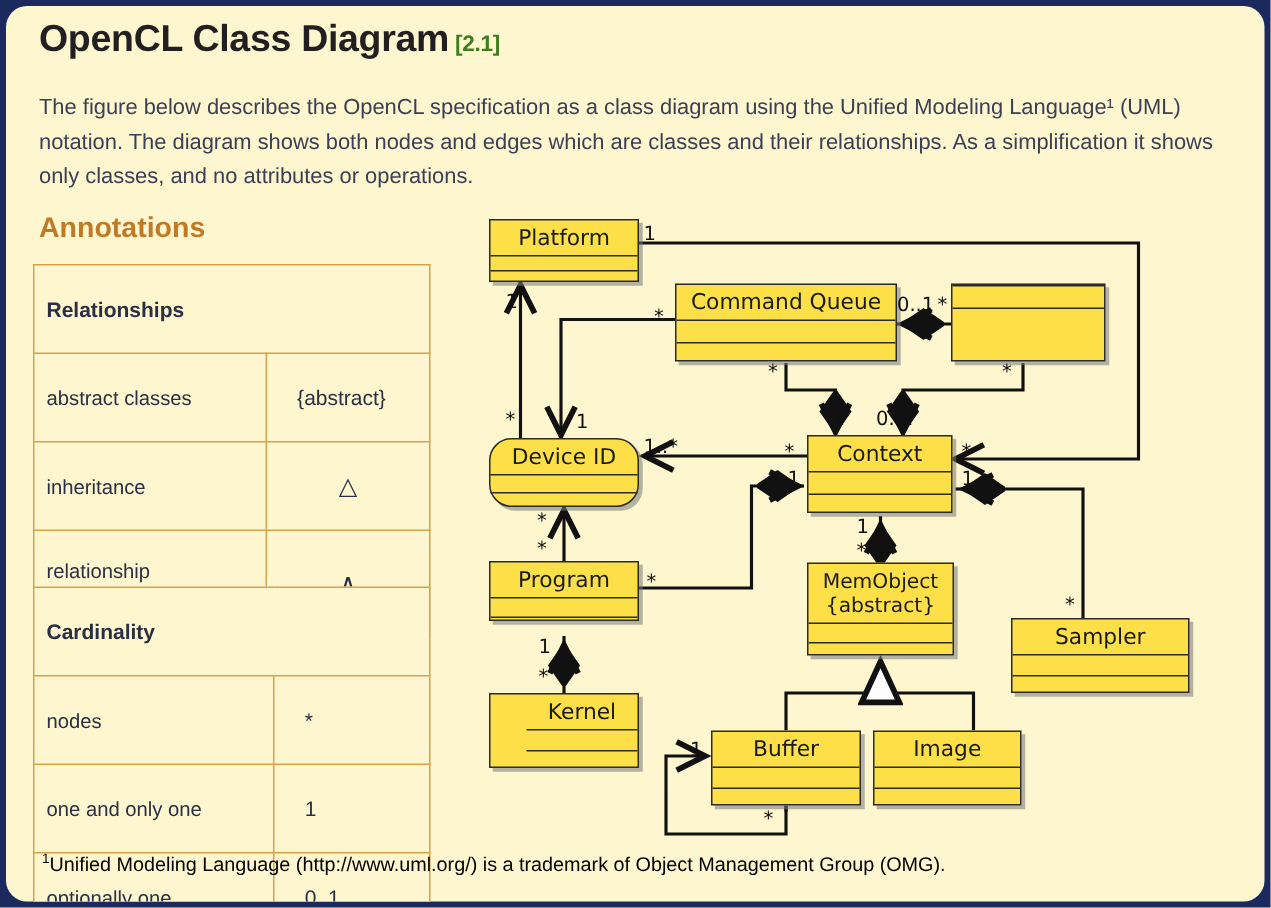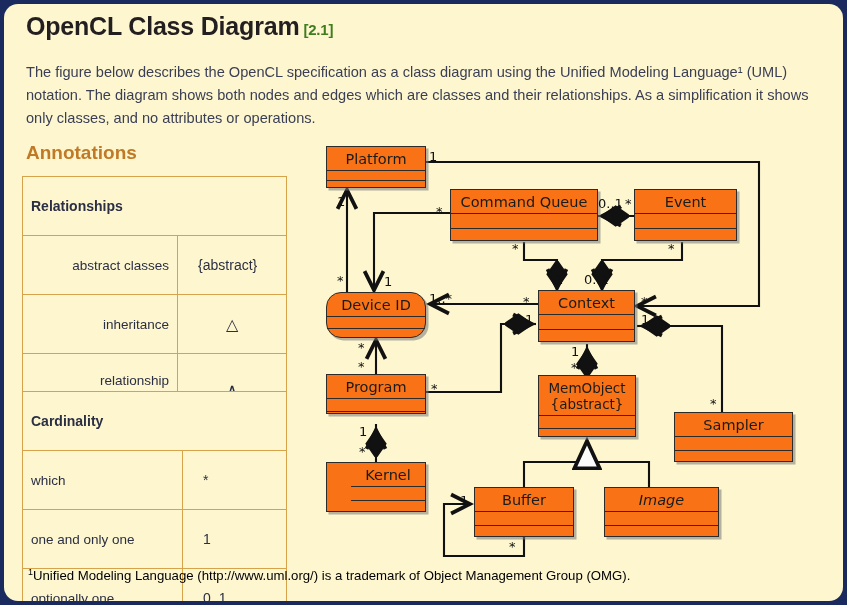--- a/index.html
+++ b/index.html
@@ -42,37 +42,37 @@
     font-size:13.5px;color:#2b2f44;
   }
   .tbl td{
     border:1px solid #d6a24a;padding:18px 8px;height:22px;
     vertical-align:middle;
   }
   .tbl td.hdr{font-weight:bold;font-size:14px;}
   .tbl td.sym{width:88px;text-align:left;padding-left:20px;font-size:14px;}
   .tbl td.sym-c{width:88px;text-align:center;font-size:16px;}
   #tbl-rel{left:18px;top:172px;width:265px;}
-  #tbl-rel td.lbl{width:165px;text-align:right;}
+  #tbl-rel td.lbl{width:165px;}
   #tbl-card{left:18px;top:387px;width:265px;}
   #tbl-card td.lbl{width:165px;}
   .twoline{line-height:17px;}
   
   #footnote{
     position:absolute;left:24px;top:563px;width:800px;
     font-size:13.2px;color:#000000;
   }
   #footnote sup{font-size:9px;}
   
   #diagram{
     position:absolute;left:0;top:0;width:839px;height:597px;
     pointer-events:none;
   }
   .cls{
-    position:absolute;background:#f97316;
+    position:absolute;background:#fde047;
     border:1.6px solid #2b2b2b;
     box-shadow:2.5px 2.5px 0 rgba(120,120,120,0.55);
     box-sizing:border-box;
   }
   .cls .nm{
     text-align:center;font-size:14.5px;color:#1b1b1b;
     padding:4px 2px 3px;line-height:16px;
     font-family:"DejaVu Sans", sans-serif;
   }
   .cls .nm.sm{font-size:13.5px;}
@@ -114,21 +114,21 @@
     </tr>
   </tbody>
     </table>
 
   <table class="tbl" id="tbl-card">
     <tbody>
         <tr>
       <td class="hdr" colspan="2">Cardinality</td>
     </tr>
     <tr>
-      <td class="lbl">which</td>
+      <td class="lbl">nodes</td>
       <td class="sym">*</td>
     </tr>
     <tr>
       <td class="lbl">one and only one</td>
       <td class="sym">1</td>
     </tr>
     <tr>
       <td class="lbl">optionally one</td>
       <td class="sym">0..1</td>
     </tr>
@@ -198,21 +198,20 @@
         <div class="nm">Platform</div>
         <div class="bar" style="height: 9px;"></div>
         <div class="bar" style="height: 9px;"></div>
       </div>
       <div class="cls" style="left: 446px; top: 185px; width: 148px; height: 52px;">
         <div class="nm">Command Queue</div>
         <div class="bar" style="height: 14px;"></div>
         <div class="bar" style="height: 14px;"></div>
       </div>
       <div class="cls" style="left: 630px; top: 185px; width: 103px; height: 52px;">
-        <div class="nm">Event</div>
         <div class="bar" style="height: 14px;"></div>
         <div class="bar" style="height: 14px;"></div>
       </div>
       <div class="cls" style="left: 322px; top: 288px; width: 100px; height: 46px; border-radius: 15px;">
         <div class="nm">Device ID</div>
         <div class="bar" style="height: 11px;"></div>
         <div class="bar" style="height: 11px;"></div>
       </div>
       <div class="cls" style="left: 534px; top: 286px; width: 97px; height: 52px;">
         <div class="nm">Context</div>
@@ -237,21 +236,21 @@
       <div class="cls" style="left: 322px; top: 458px; width: 100px; height: 50px; padding-left: 24px;">
         <div class="nm">Kernel</div>
         <div class="bar" style="height: 13px;"></div>
         <div class="bar" style="height: 13px;"></div>
       </div>
       <div class="cls" style="left: 470px; top: 483px; width: 100px; height: 50px;">
         <div class="nm">Buffer</div>
         <div class="bar" style="height: 13px;"></div>
         <div class="bar" style="height: 13px;"></div>
       </div>
-      <div class="cls" style="left: 600px; top: 483px; width: 115px; height: 50px; font-style: italic;">
+      <div class="cls" style="left: 578px; top: 483px; width: 99px; height: 50px;">
         <div class="nm">Image</div>
         <div class="bar" style="height: 13px;"></div>
         <div class="bar" style="height: 13px;"></div>
       </div>
     </div>
 
   <div id="cards">
       <div class="card" style="left: 425px; top: 145px;">1</div>
       <div class="card" style="left: 333px; top: 190px;">1</div>
       <div class="card" style="left: 333px; top: 269px;">*</div>

